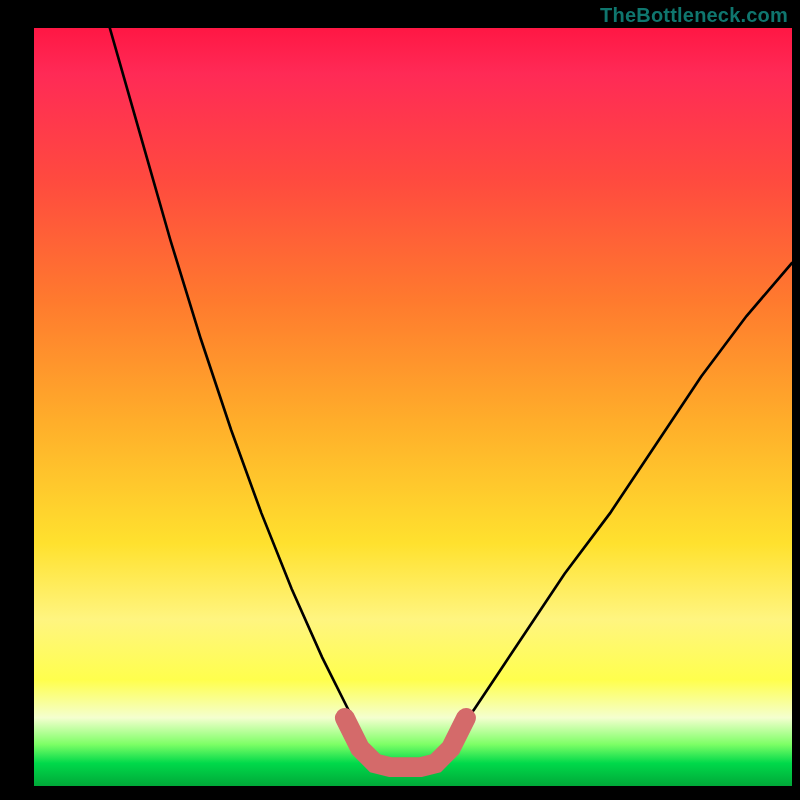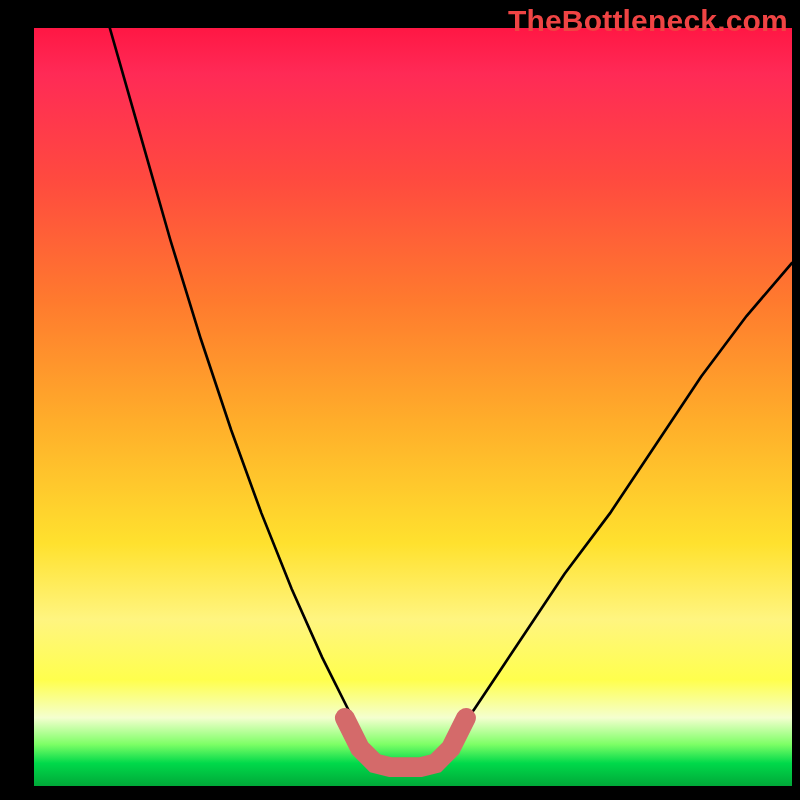--- a/index.html
+++ b/index.html
@@ -14,22 +14,22 @@
   .frame {
     position: relative;
     width: 800px;
     height: 800px;
     background: #000;
   }
   .watermark {
     position: absolute;
     top: 4px;
     right: 12px;
-    color: #ef4444;
-    font-size: 30px;
+    color: #0f766e;
+    font-size: 20px;
     font-weight: 600;
     letter-spacing: 0.2px;
     z-index: 3;
     user-select: none;
   }
   .plot-area {
     
     position: absolute;
     left: 34px;
     top: 28px;

